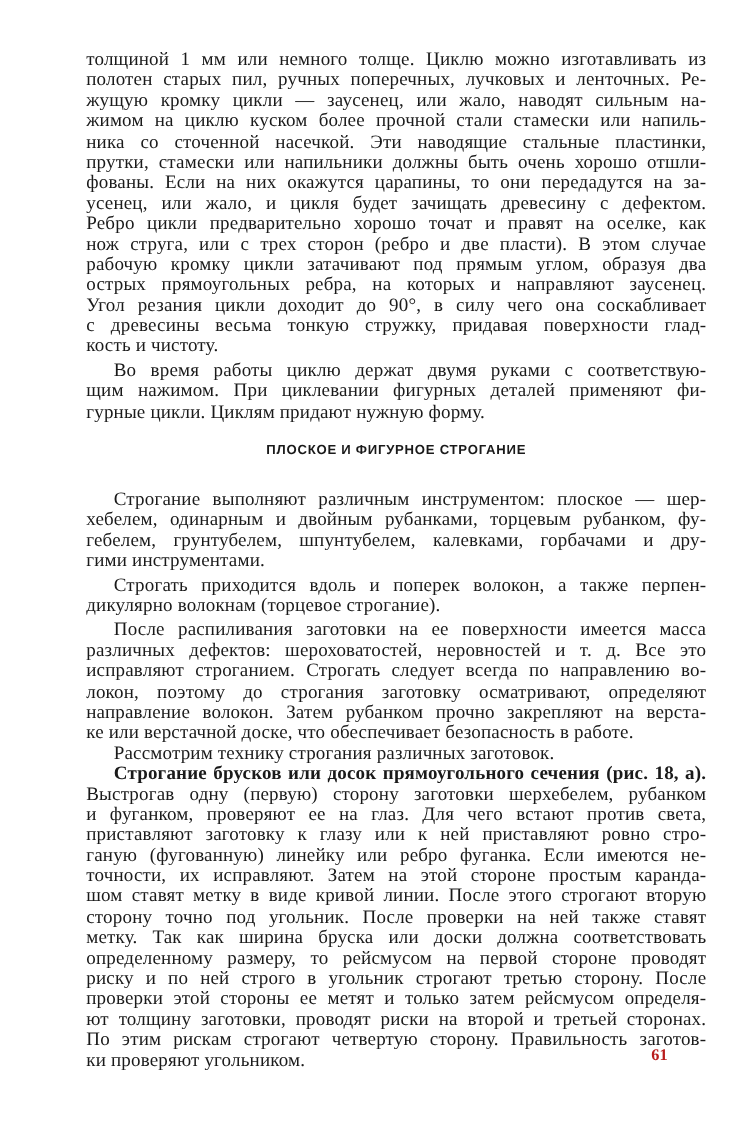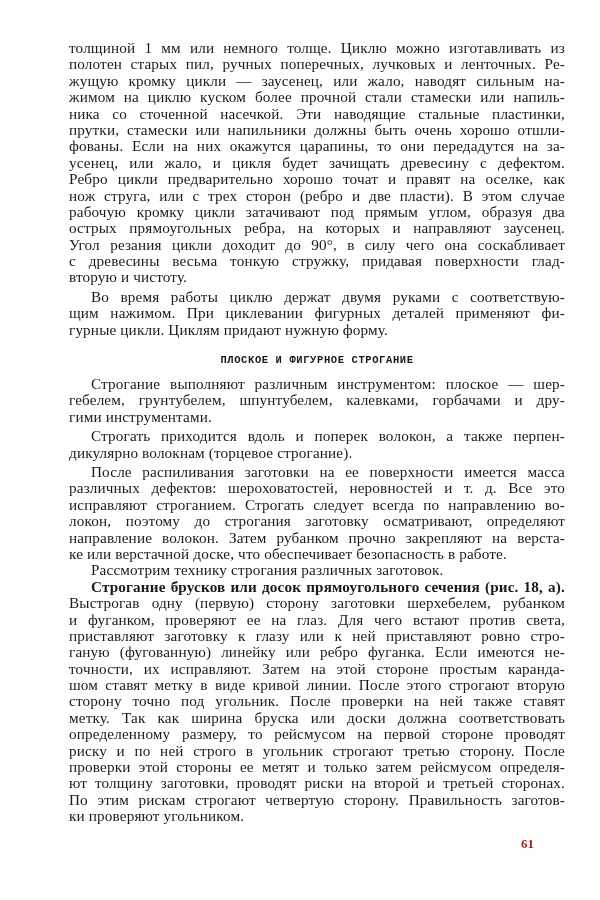--- a/index.html
+++ b/index.html
@@ -8,23 +8,23 @@
     position: absolute; left: 69px; top: 40px; width: 496px;
     font-family: "Liberation Serif", "DejaVu Serif", serif;
     font-size: 15.2px; line-height: 16.4px; color: #1a1a1a;
     letter-spacing: 0.15px;
   }
   .line { display: block; white-space: nowrap; text-align: justify; text-align-last: justify; height: 16.4px; }
   .line.last { text-align-last: left; }
   .indent { padding-left: 22px; }
   .b { font-weight: bold; }
   .heading {
-    display: block; text-align: center; font-family: Liberation Mono, monospace;
+    display: block; text-align: center; font-family: Liberation Sans, sans-serif;
     font-weight: bold; font-size: 10.5px; letter-spacing: 0.6px; height: 16px; line-height: 16px;
-    margin-top: 14px; margin-bottom: 8px;
+    margin-top: 14px; margin-bottom: 24px;
   }
   .gap { height: 3px; }
   .page-number {
     position: absolute; left: 521px; top: 836px;
     font-family: "Liberation Serif", "DejaVu Serif", serif; font-weight: bold; font-size: 13px; color: #b91c1c;
   }
 </style>
 </head>
 <body>
 
@@ -37,33 +37,34 @@
     <span class="line">ника со сточенной насечкой. Эти наводящие стальные пластинки,</span>
     <span class="line">прутки, стамески или напильники должны быть очень хорошо отшли-</span>
     <span class="line">фованы. Если на них окажутся царапины, то они передадутся на за-</span>
     <span class="line">усенец, или жало, и цикля будет зачищать древесину с дефектом.</span>
     <span class="line">Ребро цикли предварительно хорошо точат и правят на оселке, как</span>
     <span class="line">нож струга, или с трех сторон (ребро и две пласти). В этом случае</span>
     <span class="line">рабочую кромку цикли затачивают под прямым углом, образуя два</span>
     <span class="line">острых прямоугольных ребра, на которых и направляют заусенец.</span>
     <span class="line">Угол резания цикли доходит до 90°, в силу чего она соскабливает</span>
     <span class="line">с древесины весьма тонкую стружку, придавая поверхности глад-</span>
-    <span class="line last">вторую и чистоту.</span>
+    <span class="line last">кость и чистоту.</span>
   </div>
   <div class="gap"></div>
   <div>
     <span class="line indent">Во время работы циклю держат двумя руками с соответствую-</span>
     <span class="line">щим нажимом. При циклевании фигурных деталей применяют фи-</span>
     <span class="line last">гурные цикли. Циклям придают нужную форму.</span>
   </div>
 
   <div class="heading">ПЛОСКОЕ И ФИГУРНОЕ СТРОГАНИЕ</div>
 
   <div>
     <span class="line indent">Строгание выполняют различным инструментом: плоское — шер-</span>
+    <span class="line">хебелем, одинарным и двойным рубанками, торцевым рубанком, фу-</span>
     <span class="line">гебелем, грунтубелем, шпунтубелем, калевками, горбачами и дру-</span>
     <span class="line last">гими инструментами.</span>
   </div>
   <div class="gap"></div>
   <div>
     <span class="line indent">Строгать приходится вдоль и поперек волокон, а также перпен-</span>
     <span class="line last">дикулярно волокнам (торцевое строгание).</span>
   </div>
   <div class="gap"></div>
   <div>

